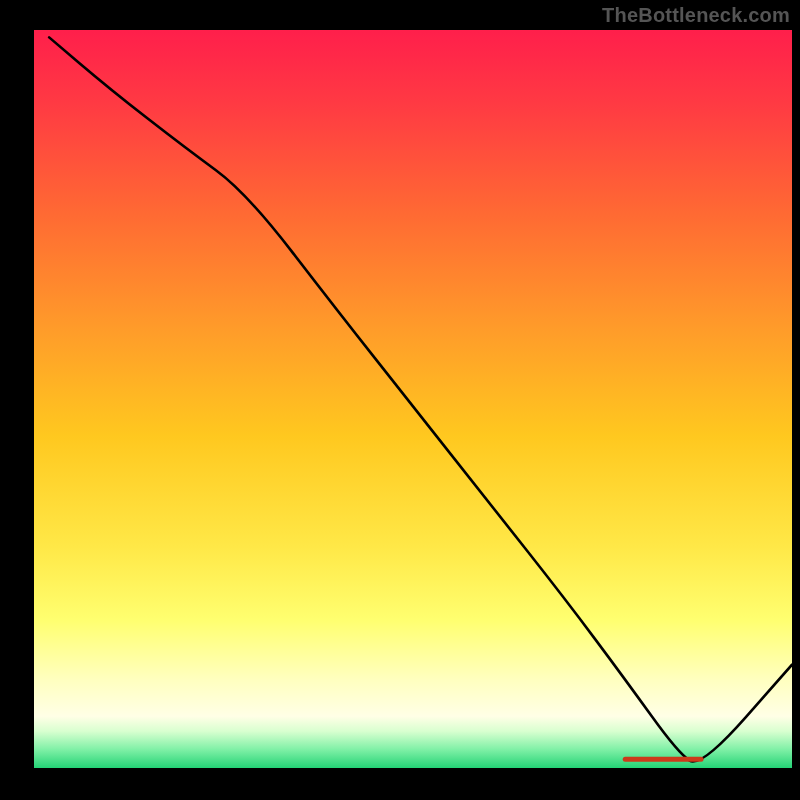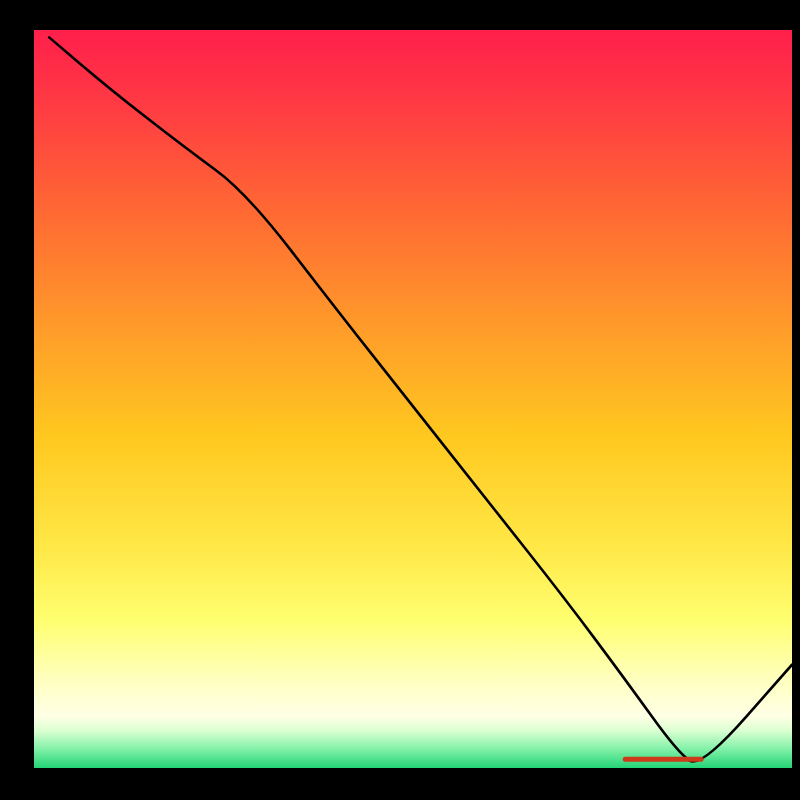--- a/index.html
+++ b/index.html
@@ -56,14 +56,15 @@
     <path id="curve-path" d="M 49.16 37.379999999999995 Q 49.16 37.379999999999995 79.47999999999999 63.20999999999998 Q 109.8 89.03999999999996 147.7 118.56 Q 185.6 148.08000000000004 215.92000000000002 170.22000000000003 Q 246.24 192.36 291.72 251.4 Q 337.2 310.44 375.1 358.40999999999997 Q 413 406.38 450.9 454.35 Q 488.8 502.32 526.7 550.29 Q 564.6 598.26 594.9200000000001 638.85 Q 625.24 679.44 651.77 716.34 Q 678.3 753.24 689.67 760.62 Q 701.04 768 746.52 716.3399999999999 T 792 664.68" fill="none" stroke="#000" stroke-width="2.6" stroke-linejoin="round" stroke-linecap="round"></path>
     <g id="marker-g">
       <line id="marker-line" x1="625.24" y1="759.144" x2="701.04" y2="759.144" stroke="#cc3a1a" stroke-width="5" stroke-linecap="round"></line>
       <text id="marker-text" class="marker-label" x="663.14" y="762.144" text-anchor="middle"></text>
     </g>
   </g>
 
   <rect id="plot-border" x="34" y="30" width="758" height="738" fill="none" stroke="#000" stroke-width="0"></rect>
 </svg>
 
+<div class="attribution">TheBottleneck.com</div>
 
 </div>
 
 </body></html>

